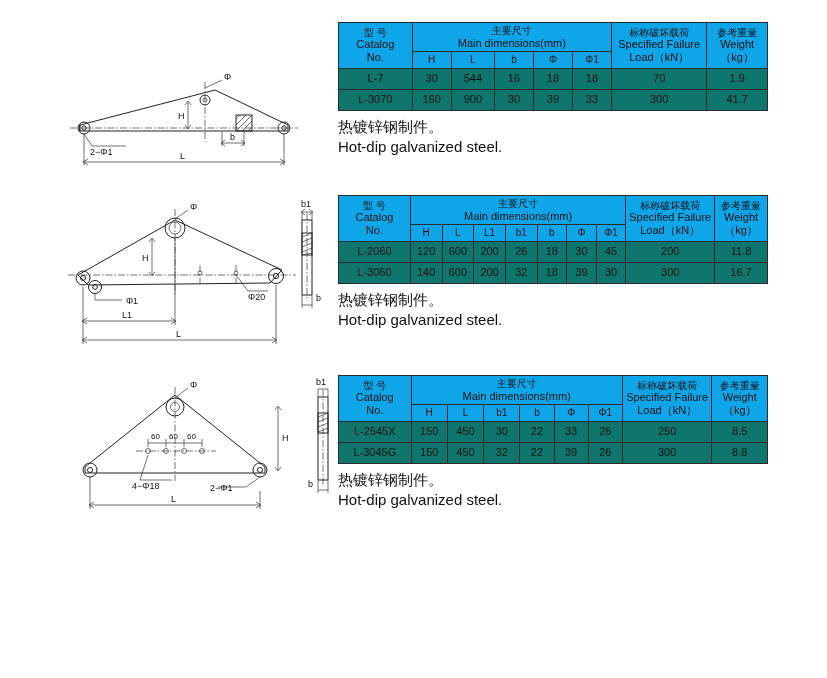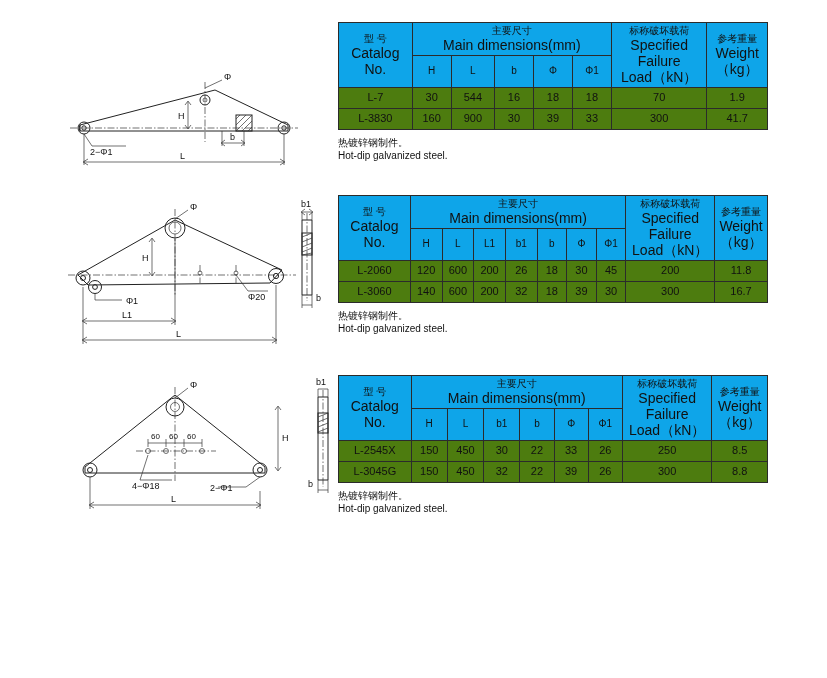--- a/index.html
+++ b/index.html
@@ -36,28 +36,28 @@
     border: 1px solid #2b2b2b;
     text-align: center;
     vertical-align: middle;
     font-size: 10px;
     line-height: 1.15;
     padding: 2px 1px;
     font-weight: normal;
     color: #111;
   }
   table.spec thead th { background: #0ea5e9; }
-  table.spec tbody td { background: #4d7c0f; height: 21px; font-size: 11px; }
+  table.spec tbody td { background: #0f766e; height: 21px; font-size: 11px; }
   .cn { font-size: 10px; display: block; }
-  .en { font-size: 14px; display: block; }
+  .en { font-size: 11px; display: block; }
   .hdr-tall { height: 26px; }
 
   .note {
     margin-top: 6px;
-    font-size: 10px;
+    font-size: 15px;
     line-height: 1.35;
     color: #111;
   }
   .note span { display: block; }
 
   
   svg { display: block; }
   .ln { stroke: #222; stroke-width: 1; fill: none; }
   .ln-thin { stroke: #333; stroke-width: 0.7; fill: none; }
   .dash { stroke: #333; stroke-width: 0.7; fill: none; stroke-dasharray: 7 2 1.5 2; }
@@ -157,21 +157,21 @@
             <td>L-7</td>
             <td>30</td>
             <td>544</td>
             <td>16</td>
             <td>18</td>
             <td>18</td>
             <td>70</td>
             <td>1.9</td>
           </tr>
           <tr>
-            <td>L-3830</td>
+            <td>L-3070</td>
             <td>160</td>
             <td>900</td>
             <td>30</td>
             <td>39</td>
             <td>33</td>
             <td>300</td>
             <td>41.7</td>
           </tr>
         </tbody>
       </table>

